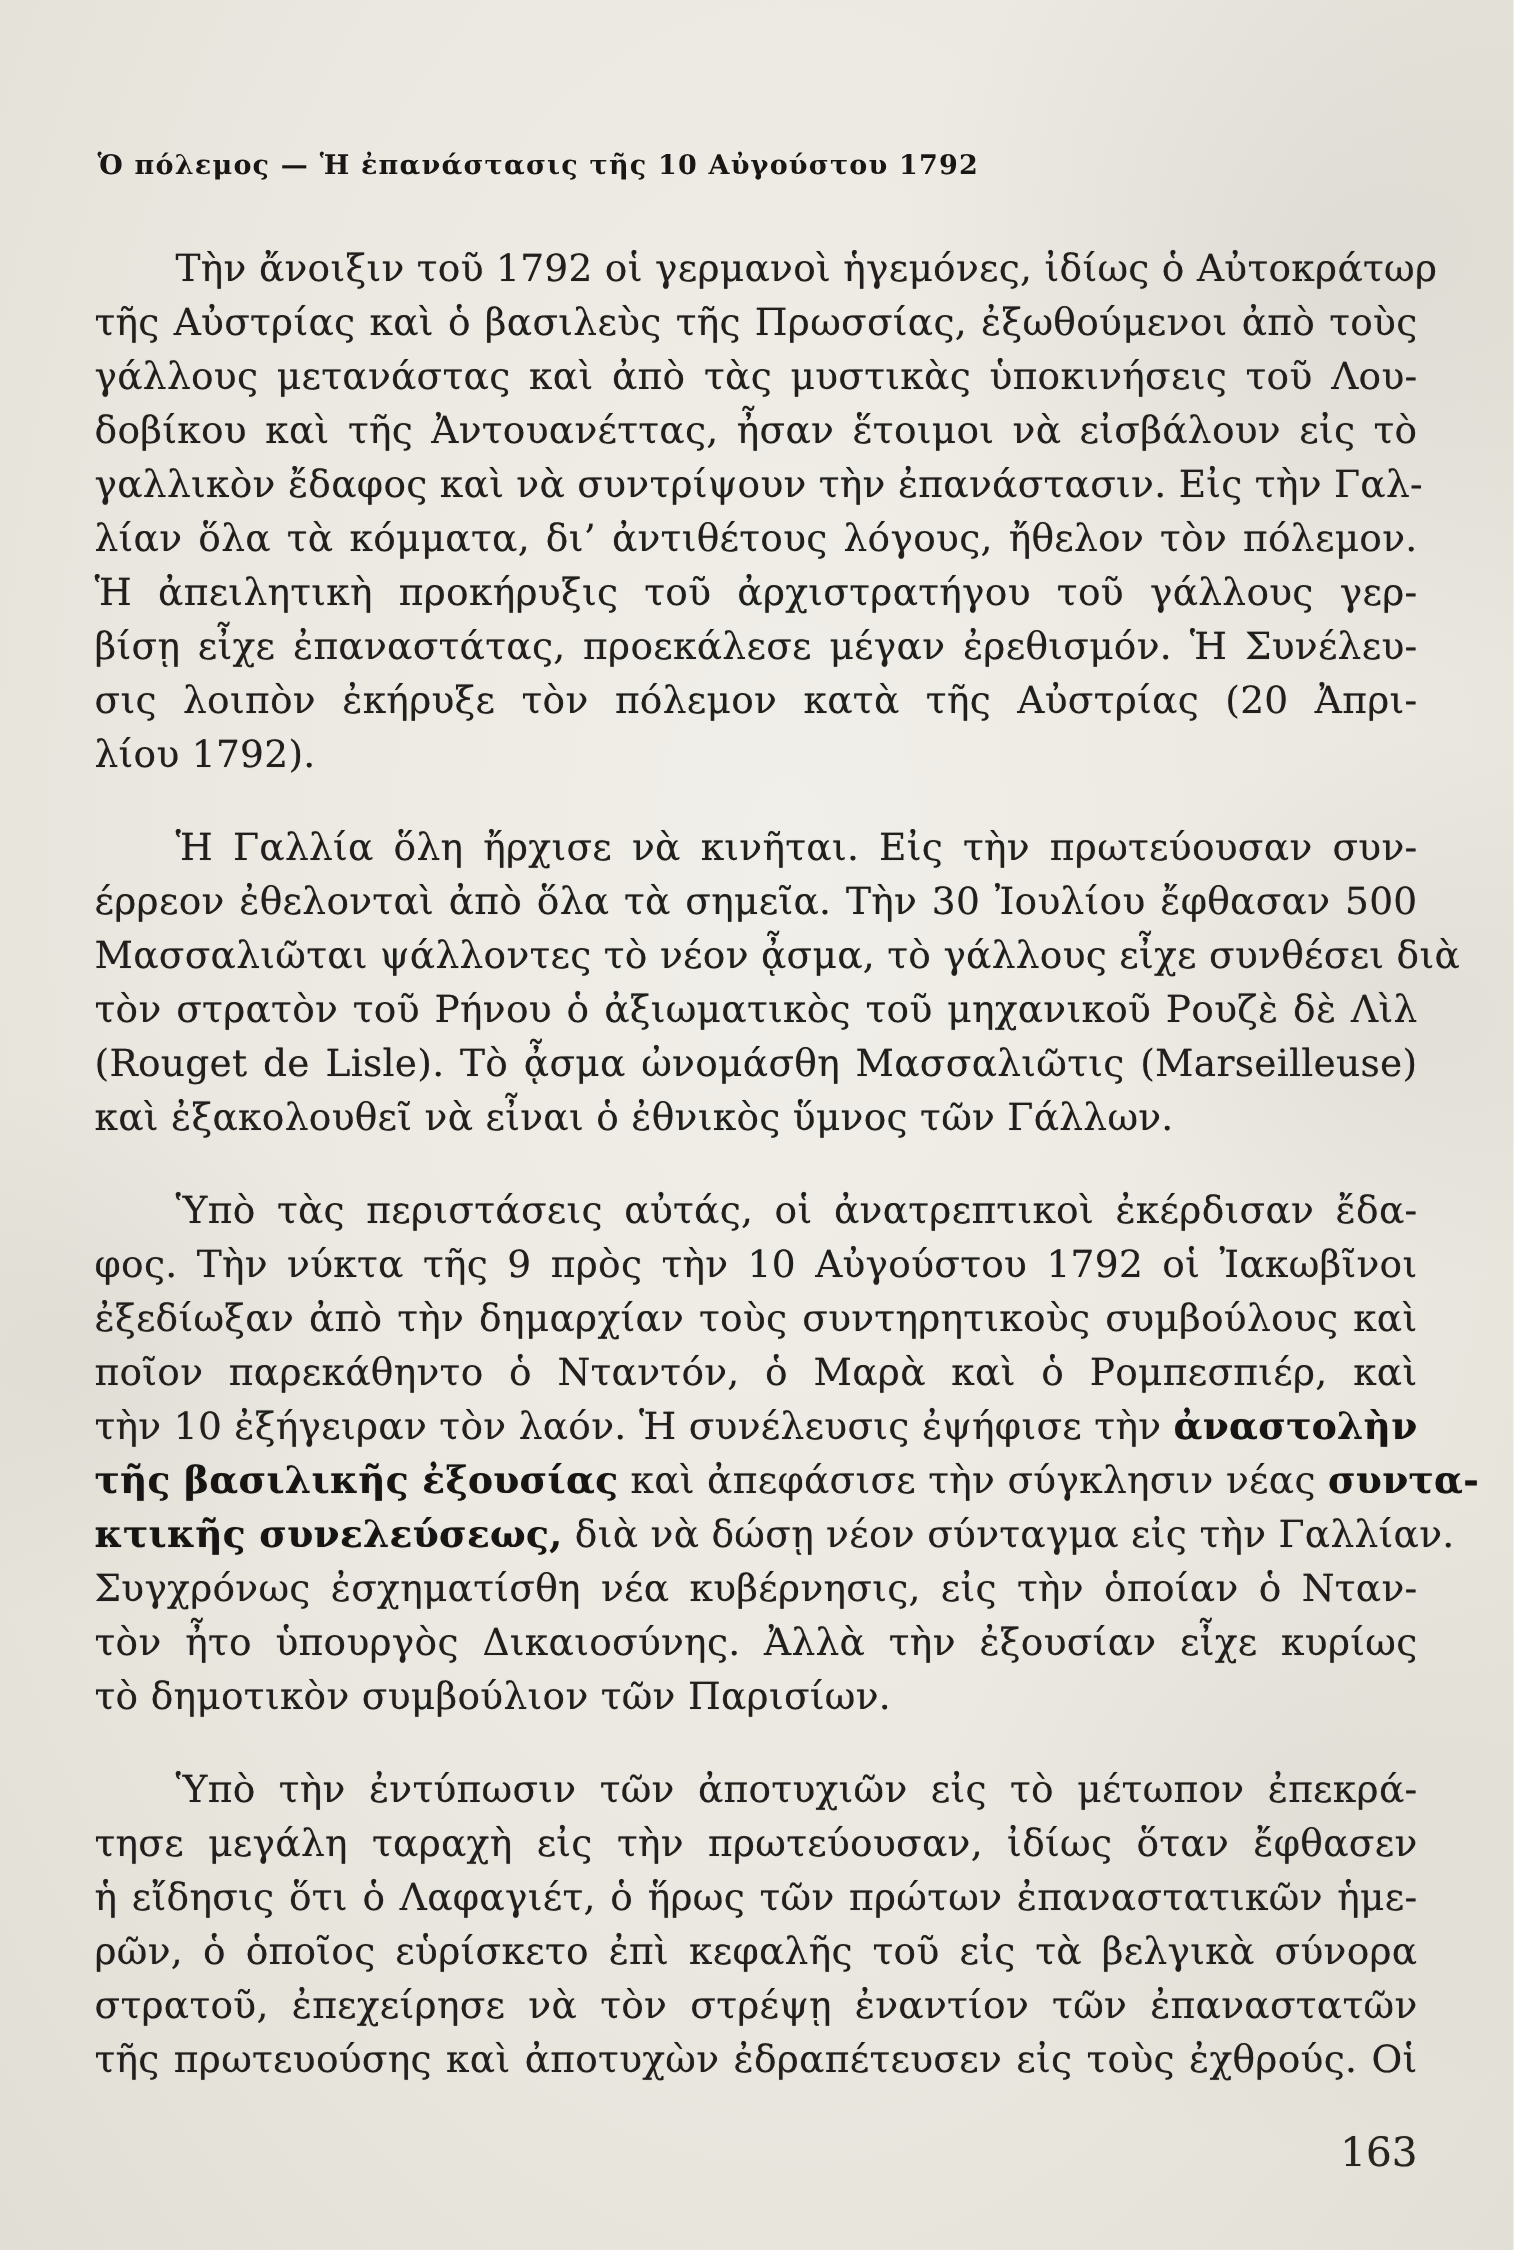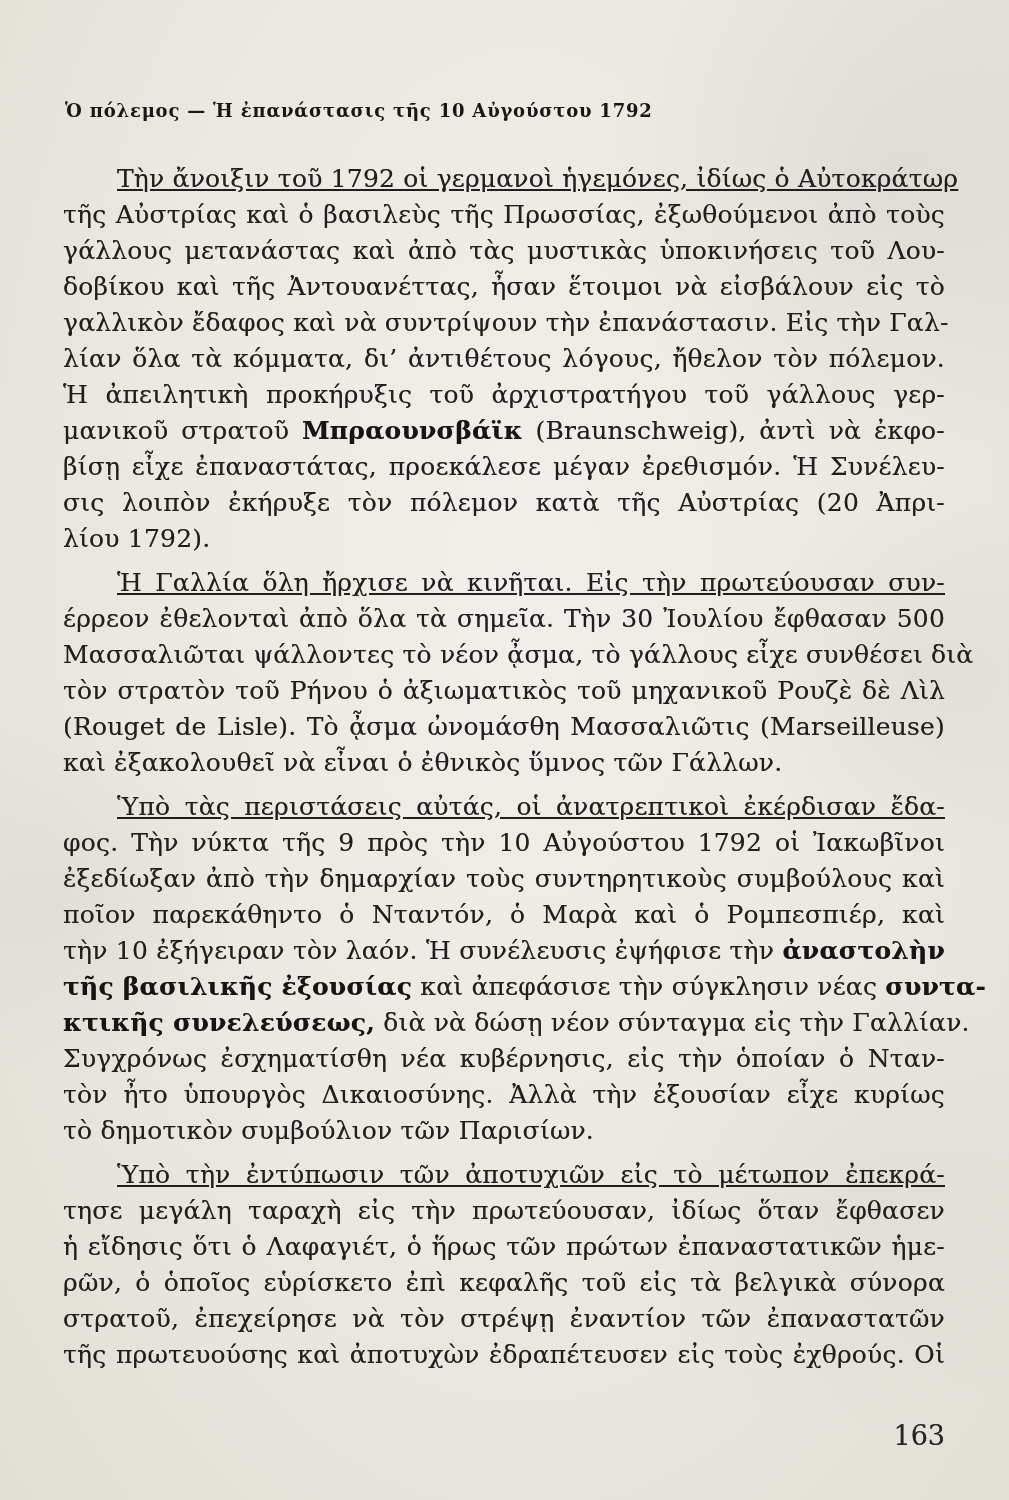--- a/index.html
+++ b/index.html
@@ -30,32 +30,32 @@
     position: absolute; left: 63px; top: 100px; width: 882px;
   }
   .title {
     margin: 0 0 40px 2px;
     font-size: 18px; font-weight: bold;
     letter-spacing: 0.8px;
     white-space: nowrap;
     color: #181715;
   }
   .paragraph { margin: 0; }
-  .paragraph + .paragraph { margin-top: 8px; }
+  .paragraph + .paragraph { margin-top: 26px; }
   .line {
     height: 36px; line-height: 36px;
     font-size: 25px;
     letter-spacing: 0.2px;
     white-space: nowrap;
     text-align: justify;
     text-align-last: justify;
     text-shadow: 0 0 0.5px rgba(40,38,35,0.55);
   }
   .line.short { text-align-last: left; }
-  .line.ind { padding-left: 54px; text-decoration: underline; }
+  .line.ind { padding-left: 54px; }
   .line b { font-weight: bold; color: #161513; }
   .page-number {
     position: absolute; top: 1420px; right: 64px;
     font-size: 27px;
     color: #26251f;
     text-shadow: 0 0 0.5px rgba(40,38,35,0.5);
   }
 </style>
 </head>
 <body>
@@ -65,21 +65,20 @@
     <h1 class="title">Ὁ πόλεμος — Ἡ ἐπανάστασις τῆς 10 Αὐγούστου 1792</h1>
     <div>
         <div class="paragraph">
           <div class="line ind"><span>Τὴν ἄνοιξιν τοῦ 1792 οἱ γερμανοὶ ἡγεμόνες, ἰδίως ὁ Αὐτοκράτωρ</span></div>
           <div class="line"><span>τῆς Αὐστρίας καὶ ὁ βασιλεὺς τῆς Πρωσσίας, ἐξωθούμενοι ἀπὸ τοὺς</span></div>
           <div class="line"><span>γάλλους μετανάστας καὶ ἀπὸ τὰς μυστικὰς ὑποκινήσεις τοῦ Λου-</span></div>
           <div class="line"><span>δοβίκου καὶ τῆς Ἀντουανέττας, ἦσαν ἕτοιμοι νὰ εἰσβάλουν εἰς τὸ</span></div>
           <div class="line"><span>γαλλικὸν ἔδαφος καὶ νὰ συντρίψουν τὴν ἐπανάστασιν. Εἰς τὴν Γαλ-</span></div>
           <div class="line"><span>λίαν ὅλα τὰ κόμματα, δι’ ἀντιθέτους λόγους, ἤθελον τὸν πόλεμον.</span></div>
           <div class="line"><span>Ἡ ἀπειλητικὴ προκήρυξις τοῦ ἀρχιστρατήγου τοῦ γάλλους γερ-</span></div>
-          <div class="line"><span>μανικοῦ στρατοῦ </span><b>Μπραουνσβάϊκ</b><span> (Braunschweig), ἀντὶ νὰ ἐκφο-</span></div>
           <div class="line"><span>βίσῃ εἶχε ἐπαναστάτας, προεκάλεσε μέγαν ἐρεθισμόν. Ἡ Συνέλευ-</span></div>
           <div class="line"><span>σις λοιπὸν ἐκήρυξε τὸν πόλεμον κατὰ τῆς Αὐστρίας (20 Ἀπρι-</span></div>
           <div class="line short"><span>λίου 1792).</span></div>
         </div>
         <div class="paragraph">
           <div class="line ind"><span>Ἡ Γαλλία ὅλη ἤρχισε νὰ κινῆται. Εἰς τὴν πρωτεύουσαν συν-</span></div>
           <div class="line"><span>έρρεον ἐθελονταὶ ἀπὸ ὅλα τὰ σημεῖα. Τὴν 30 Ἰουλίου ἔφθασαν 500</span></div>
           <div class="line"><span>Μασσαλιῶται ψάλλοντες τὸ νέον ᾆσμα, τὸ γάλλους εἶχε συνθέσει διὰ</span></div>
           <div class="line"><span>τὸν στρατὸν τοῦ Ρήνου ὁ ἀξιωματικὸς τοῦ μηχανικοῦ Ρουζὲ δὲ Λὶλ</span></div>
           <div class="line"><span>(Rouget de Lisle). Τὸ ᾆσμα ὠνομάσθη Μασσαλιῶτις (Marseilleuse)</span></div>

